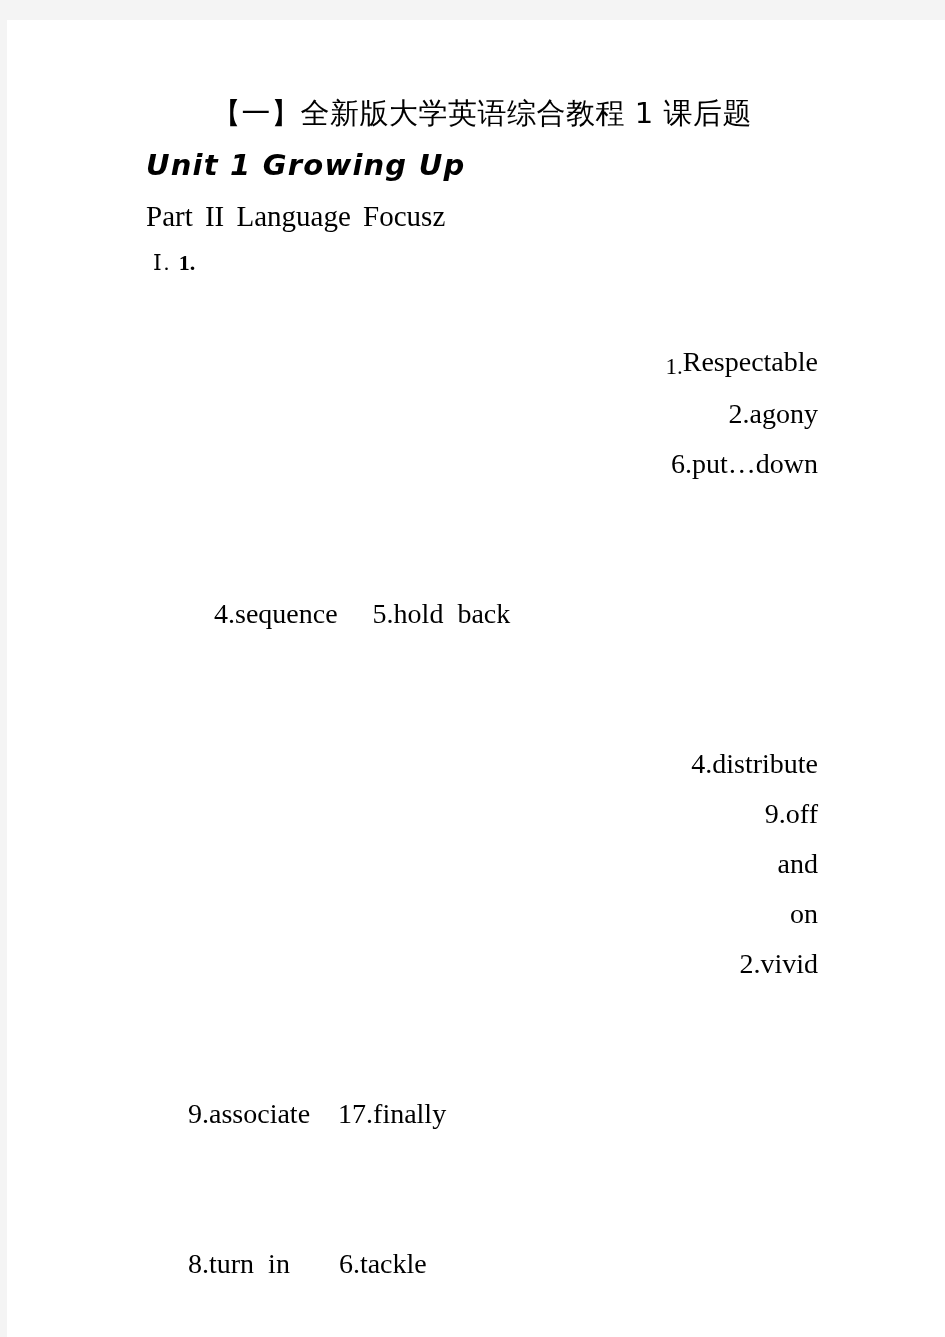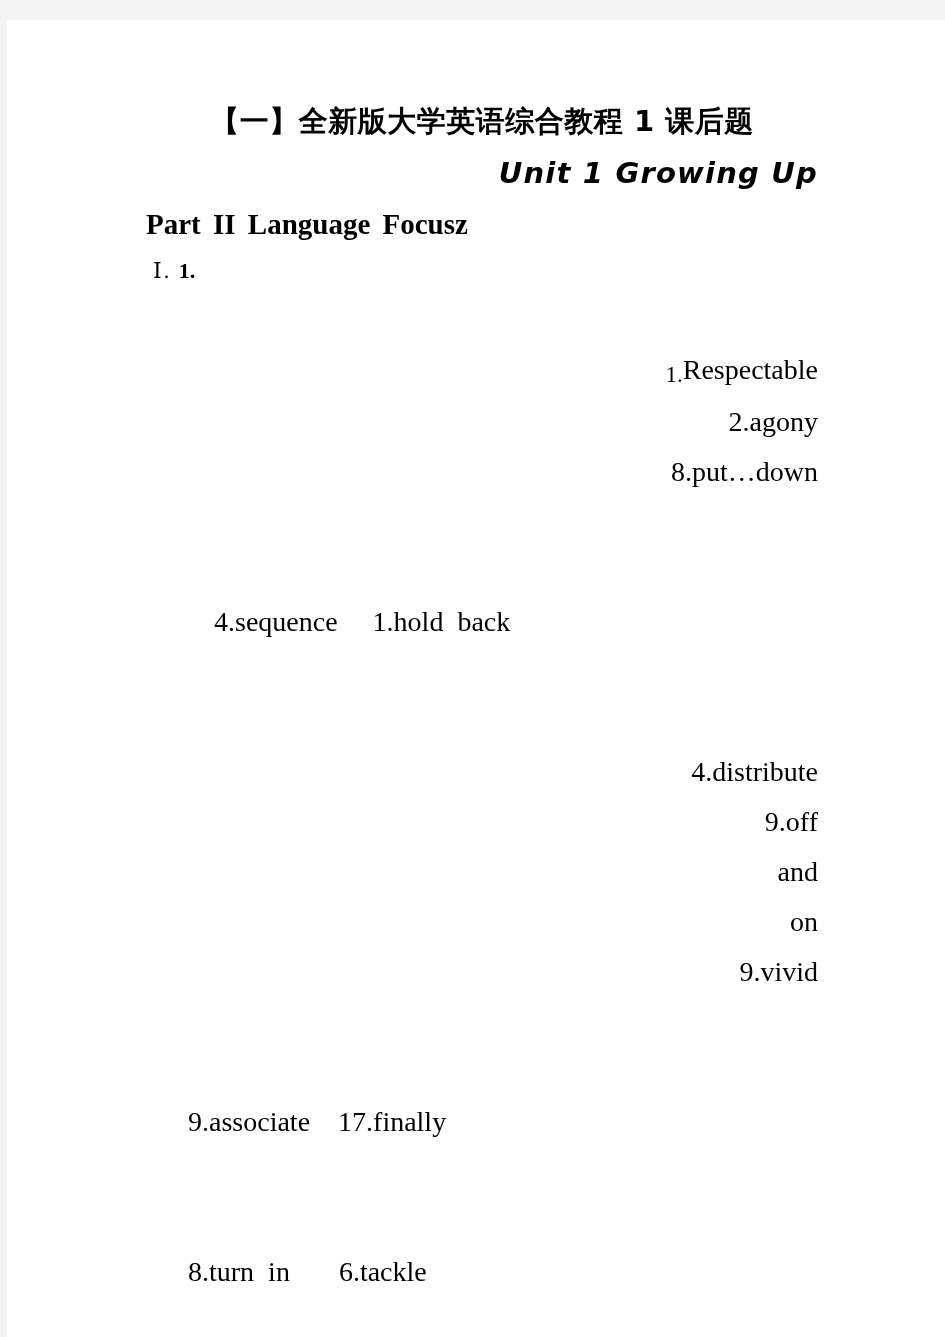--- a/index.html
+++ b/index.html
@@ -43,40 +43,39 @@
   #content {
     position: absolute;
     left: 139px;          
     top: 70px;
     width: 672px;         
   }
 
   
   .doc-title {
     font-family: "DejaVu Sans", "Liberation Sans", sans-serif;
-    font-weight: bold;
+    font-weight: normal;
     font-size: 29px;
     line-height: 46px;
     text-align: center;
     letter-spacing: 0.5px;
     white-space: nowrap;
-    margin-top: 8px;
   }
   .unit-title {
     font-family: "DejaVu Sans", "Liberation Sans", sans-serif;
     font-weight: bold;
     font-style: italic;
     font-size: 29px;
     line-height: 58px;
-    text-align: right;
+    text-align: left;
     letter-spacing: 1.2px;
   }
 
   .section-head {
-    font-weight: bold;
+    font-weight: normal;
     font-size: 29px;
     line-height: 45px;
     word-spacing: 5px;
   }
   .sub-head {
     font-weight: bold;
     font-size: 29px;
     line-height: 45px;
   }
 
@@ -129,33 +128,33 @@
     <div class="section-head">Part II Language Focusz</div>
 
 
     <div class="roman-line">
       <span class="roman">Ⅰ</span><span class="roman">. </span><span class="num">1.</span>
     </div>
 
     <div class="ans-line">
       <span class="marker">1.</span><span>Respectable</span>
       <span>2.agony</span>
-      <span>8.put…down</span>
+      <span>6.put…down</span>
     </div>
 
     <div class="ans-line left-last indented">
-      <span>4.sequence</span>&nbsp;&nbsp;&nbsp;&nbsp;&nbsp;<span>1.hold  back</span>
+      <span>4.sequence</span>&nbsp;&nbsp;&nbsp;&nbsp;&nbsp;<span>5.hold  back</span>
     </div>
 
     <div class="ans-line">
       <span>4.distribute</span>
       <span>9.off</span>
       <span>and</span>
       <span>on</span>
-      <span>9.vivid</span>
+      <span>2.vivid</span>
     </div>
 
     <div class="ans-line left-last">
       <span>9.associate</span>&nbsp;&nbsp;&nbsp;&nbsp;<span>17.finally</span>
     </div>
 
     <div class="ans-line left-last">
       <span>8.turn  in</span>&nbsp;&nbsp;&nbsp;&nbsp;&nbsp;&nbsp;&nbsp;<span>6.tackle</span>
     </div>
 

